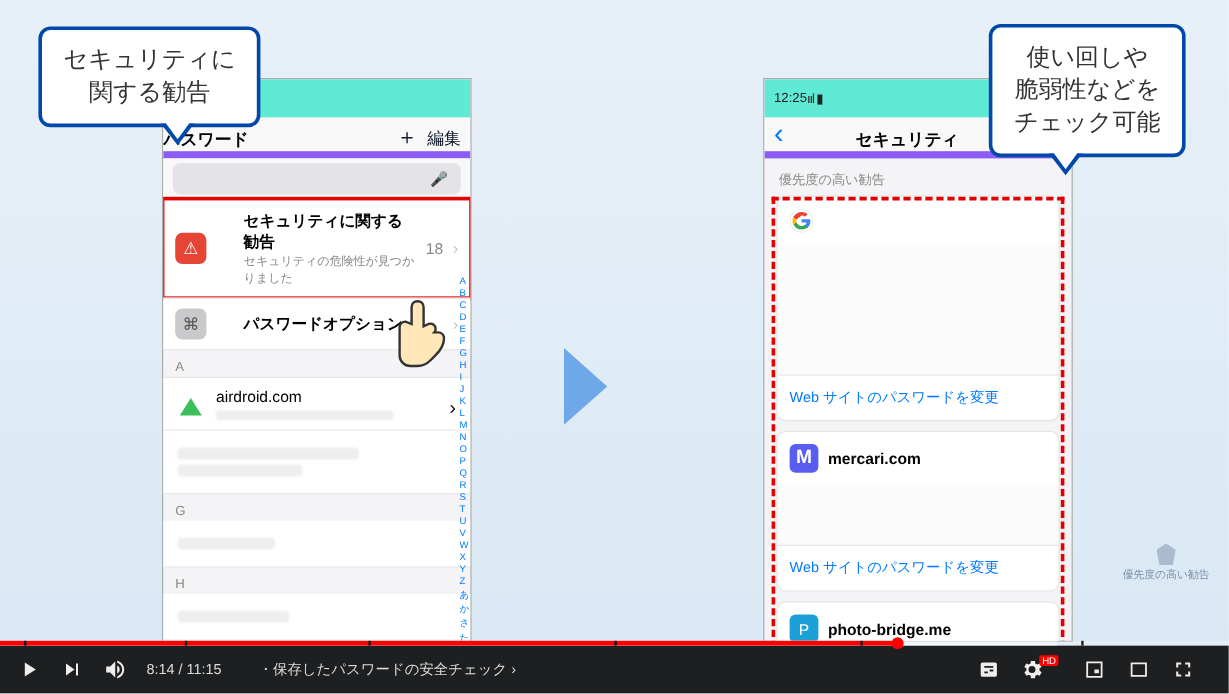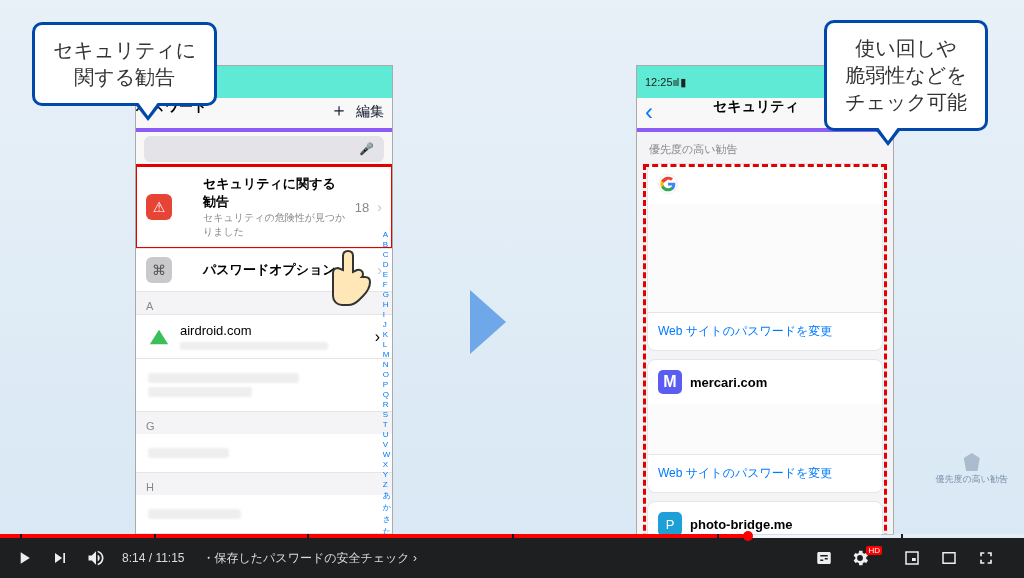--- a/index.html
+++ b/index.html
@@ -53,22 +53,22 @@
   .phone-left { left: 135px; }
   .phone-right { left: 636px; }
 
   .statusbar {
     height: 32px; display:flex; align-items:center; justify-content:flex-start;
     padding: 0 8px; font-size: 11px; color:#222; background:#5eead4;
   }
   .statusbar .sig { letter-spacing:-1px; }
 
   .navhead {
-    height: 34px; background:#f8f8f8; display:flex; align-items:flex-start;
-    justify-content:space-between; padding: 0 8px; border-bottom:4px solid #8b5cf6;
+    height: 34px; background:#f8f8f8; display:flex; align-items:flex-end;
+    justify-content:space-between; padding: 0 8px; border-bottom:6px solid #8b5cf6;
     font-size: 14px;
   }
   .navhead .back { color:#007aff; font-size:24px; font-weight:300; }
   .navhead .title { font-weight:600; color:#000; flex:1; text-align:center; margin-left:-8px;}
   .navhead .actions { color:#0f172a; font-size:14px; }
   .navhead .plus { font-size:18px; margin-right:4px; }
 
   .searchwrap { padding: 4px 8px; background:#f8f8f8;}
   .searchbar {
     height:26px; background:#e4e4e8; border-radius:6px;
@@ -92,21 +92,21 @@
   .cell .chev { color:#c5c5c7; font-size:14px; }
   .highlight-red { outline: 3px solid #e30000; outline-offset:-1px; }
 
   .section-header { font-size:11px; color:#888; padding:8px 10px 2px; }
   .alpha-index {
     position:absolute; right:1px; top:164px; font-size:8px; color:#007aff;
     display:flex; flex-direction:column; gap:1px; z-index:5;
   }
   .sitecell {
     background:#fff; border-top:1px solid #e5e5e5; border-bottom:1px solid #e5e5e5;
-    padding:8px 12px; display:flex; align-items:center; gap:10px;
+    padding:8px 12px; display:flex; align-items:flex-end; gap:10px;
   }
   .sitecell .favicon { width:22px; height:22px; position:relative; }
   .sitecell .txtcol { flex:1; }
   .sitecell .name { font-size:13px; color:#000; }
   .sitecell .blur { height:8px; width:80%; background:#eee; border-radius:2px; margin-top:4px; filter:blur(1px);}
   .blurcell { background:#fff; padding:10px 12px; border-bottom:1px solid #e5e5e5; }
   .blurline { height:10px; background:#eee; border-radius:3px; margin:4px 0; width:65%; filter:blur(1px);}
 
   
   .secheader { font-size:11px; color:#888; padding:10px 12px 4px; }
@@ -145,21 +145,21 @@
   .progress-track { position:absolute; top:-4px; left:0; right:0; height:4px; background:rgba(255,255,255,.28);}
   .progress-buffer{ position:absolute; top:-4px; left:0; height:4px; background:rgba(255,255,255,.45);}
   .progress-fill { position:absolute; top:-4px; left:0; height:4px; background:#ff0000; }
   .progress-dot { position:absolute; top:-7px; width:10px; height:10px; border-radius:50%; background:#ff0000; transform:translateX(-50%);}
   .chapters span{position:absolute;top:-4px;width:2px;height:4px;background:rgba(18,18,18,.94);}
   .vb-left, .vb-right { position:absolute; top:0; height:40px; display:flex; align-items:center; gap:16px; color:#eee; }
   .vb-left { left:14px; } .vb-right { right:28px; }
   .vb-btn { cursor:pointer; display:flex; align-items:center; }
   .vb-btn svg { fill:#eee; }
   .timecode { font-size:12px; color:#ddd; }
-  .chapter-title { font-size:12px; color:#ddd; margin-left:2px;}
+  .chapter-title { font-size:12px; color:#ddd; margin-left:15px;}
   .hd-badge { background:#f00;color:#fff;font-size:8px;padding:0 2px;border-radius:2px;position:relative;top:-8px;left:-4px;}
 </style>
 </head>
 <body>
 
 <div class="stage">
 
   <div class="callout callout-right">
     <div>使い回しや</div>
     <div>脆弱性などを</div>

